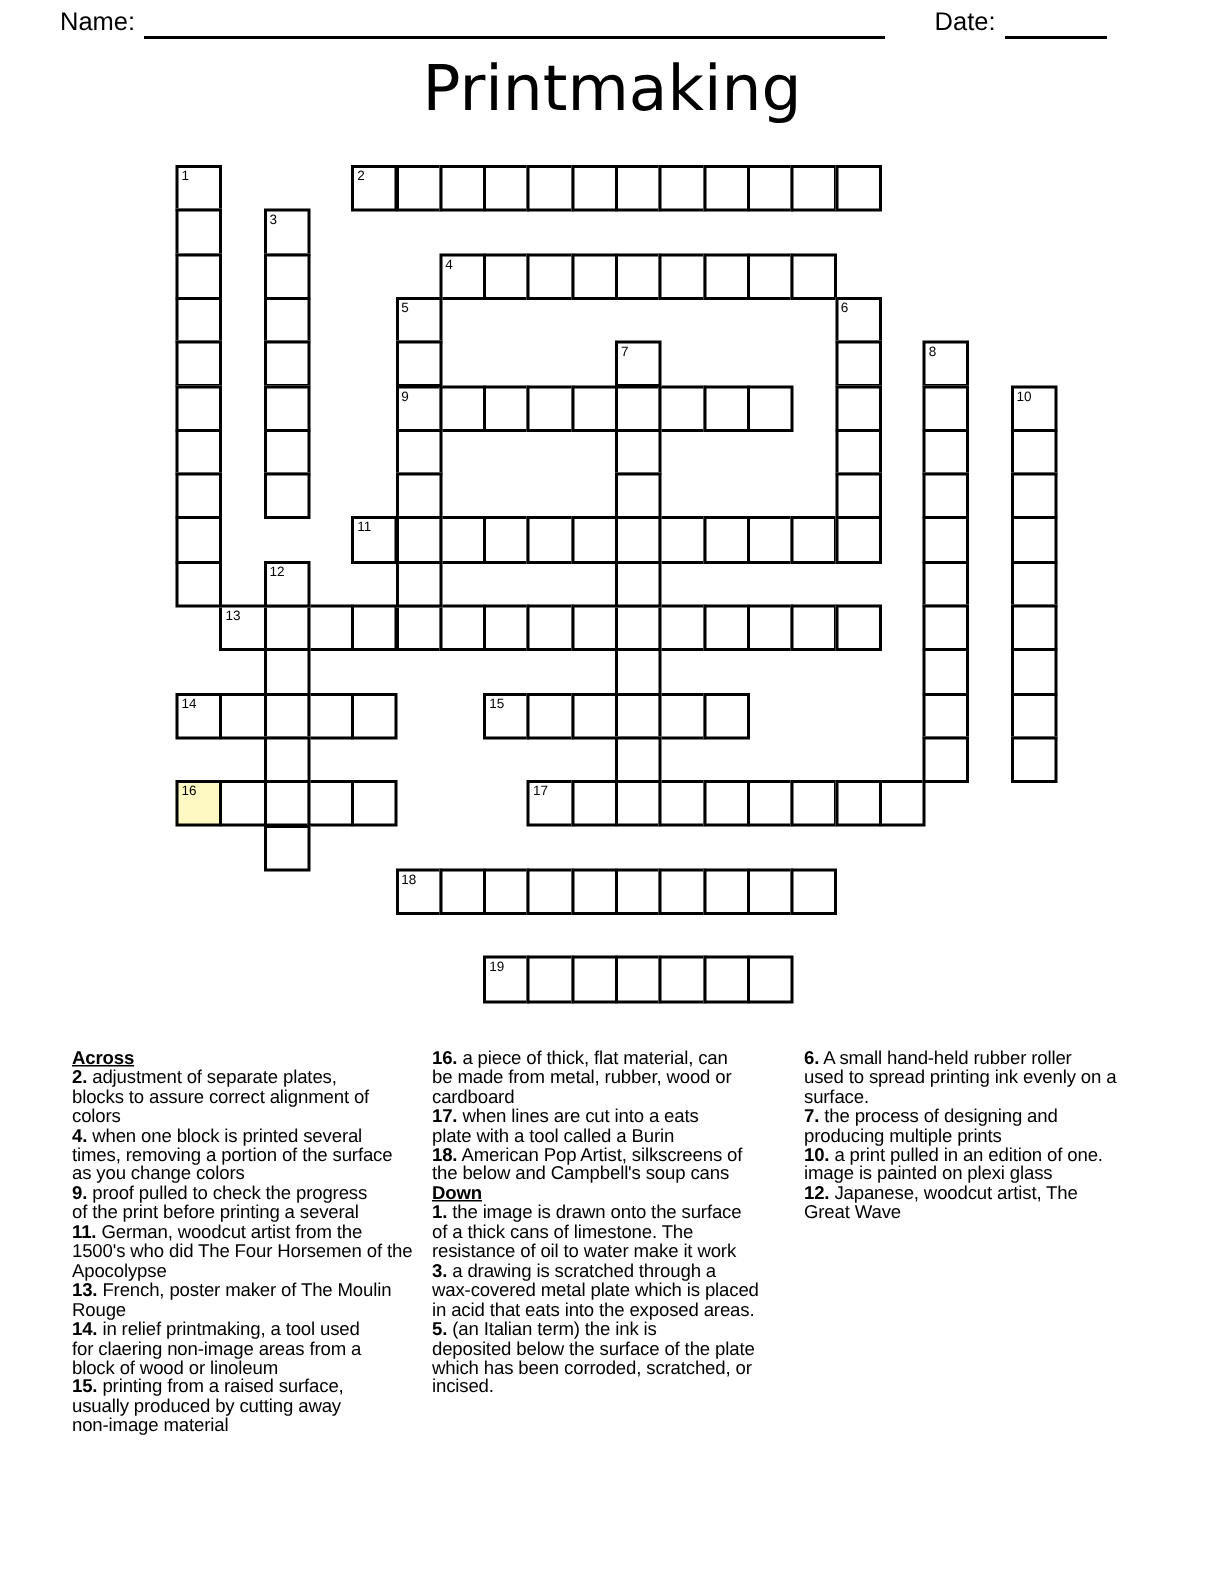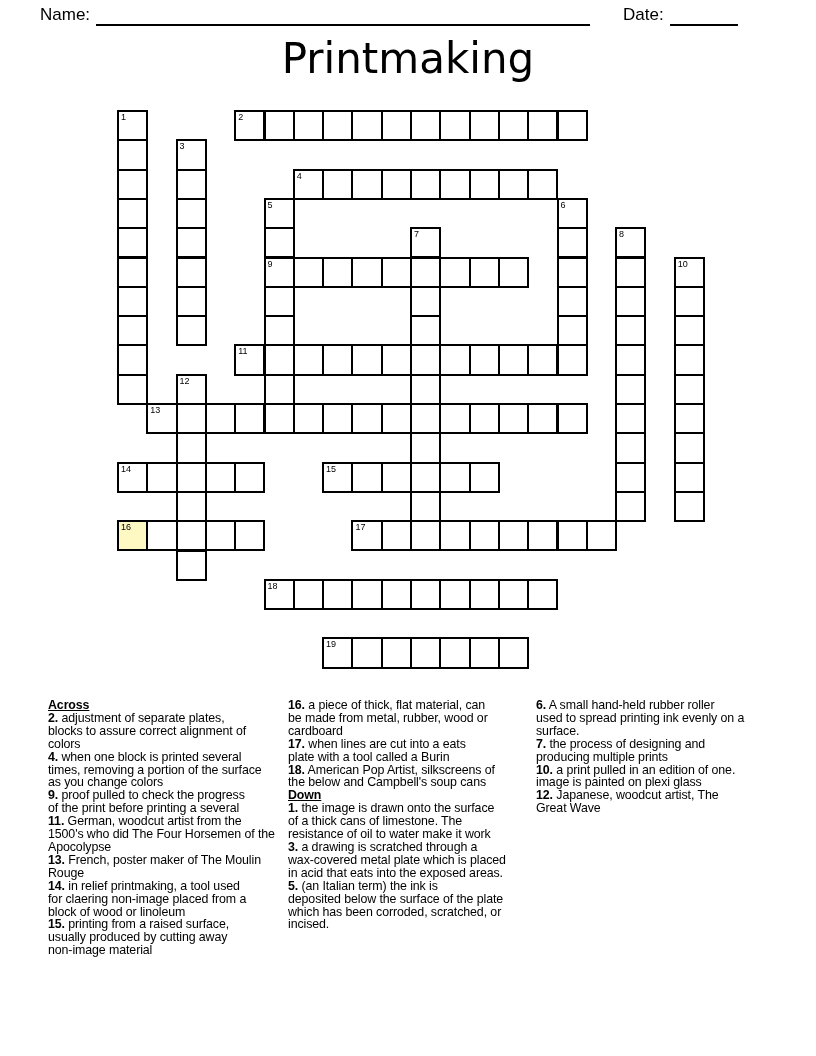--- a/index.html
+++ b/index.html
@@ -254,21 +254,21 @@
 times, removing a portion of the surface
 as you change colors</span></div>
       <div class="clue"><span class="cnum">9.</span><span class="ctext"> proof pulled to check the progress
 of the print before printing a several</span></div>
       <div class="clue"><span class="cnum">11.</span><span class="ctext"> German, woodcut artist from the
 1500's who did The Four Horsemen of the
 Apocolypse</span></div>
       <div class="clue"><span class="cnum">13.</span><span class="ctext"> French, poster maker of The Moulin
 Rouge</span></div>
       <div class="clue"><span class="cnum">14.</span><span class="ctext"> in relief printmaking, a tool used
-for claering non-image placed from a
+for claering non-image areas from a
 block of wood or linoleum</span></div>
       <div class="clue"><span class="cnum">15.</span><span class="ctext"> printing from a raised surface,
 usually produced by cutting away
 non-image material</span></div>
     </div>
   <div id="clue-col-2" class="clue-col" style="left:288px">
       <div class="clue"><span class="cnum">16.</span><span class="ctext"> a piece of thick, flat material, can
 be made from metal, rubber, wood or
 cardboard</span></div>
       <div class="clue"><span class="cnum">17.</span><span class="ctext"> when lines are cut into a eats

